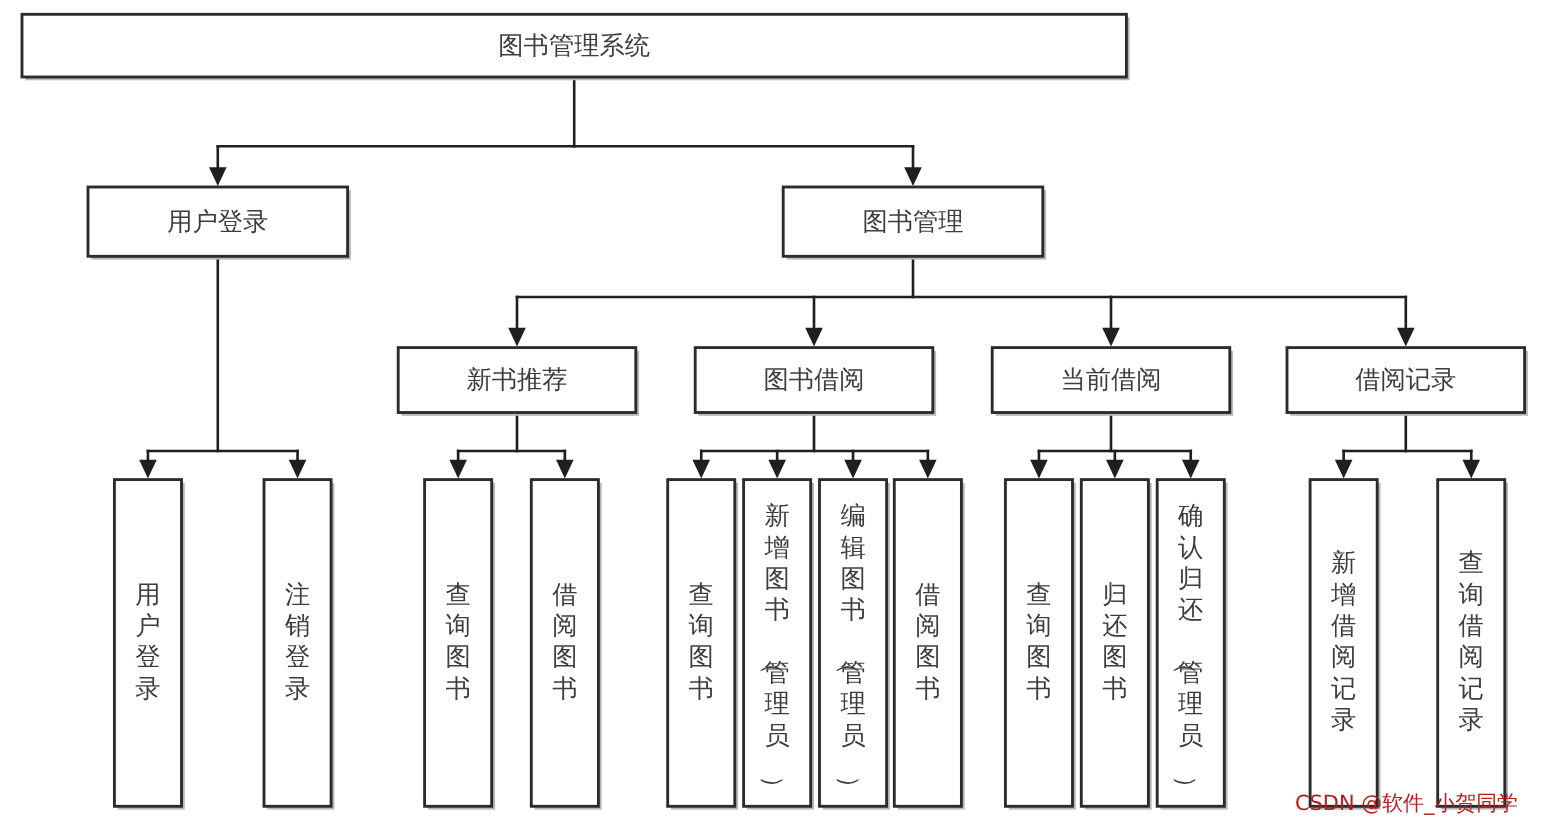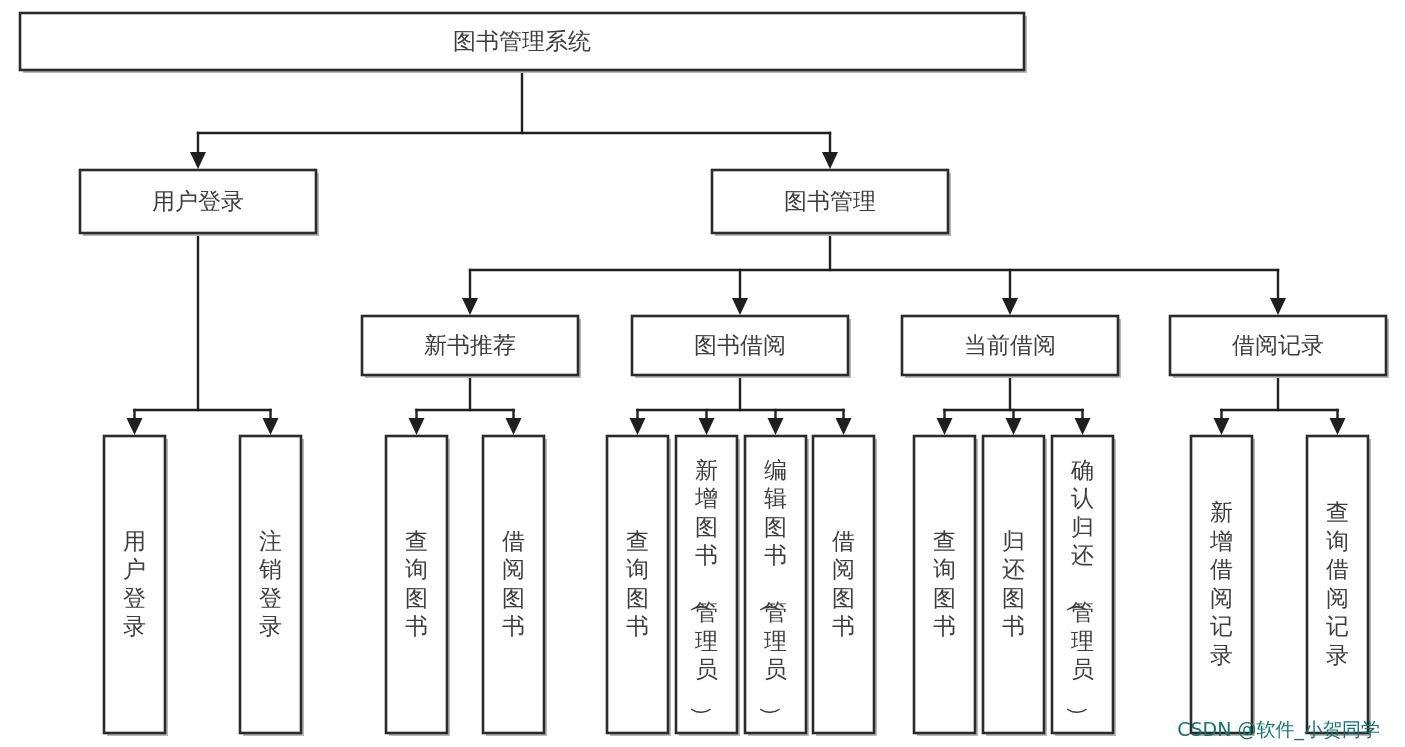--- a/index.html
+++ b/index.html
@@ -19,21 +19,21 @@
     font-family:"DejaVu Sans","Liberation Sans",sans-serif;
     text-anchor:middle;
     dominant-baseline:middle;
   }
   .label-h{font-size:23px;}
   .label-v{font-size:23px;}
   .watermark{
     position:absolute;
     right:10px;bottom:4px;
     font-size:19px;
-    color:#0f766e;
+    color:#b91c1c;
     font-family:"DejaVu Sans","Liberation Sans",sans-serif;
     white-space:nowrap;
     user-select:none;
   }
 </style>
 </head>
 <body>
 
 <div id="diagram-root">
   <svg id="chart" viewBox="0 0 1405 747" xmlns="http://www.w3.org/2000/svg">

